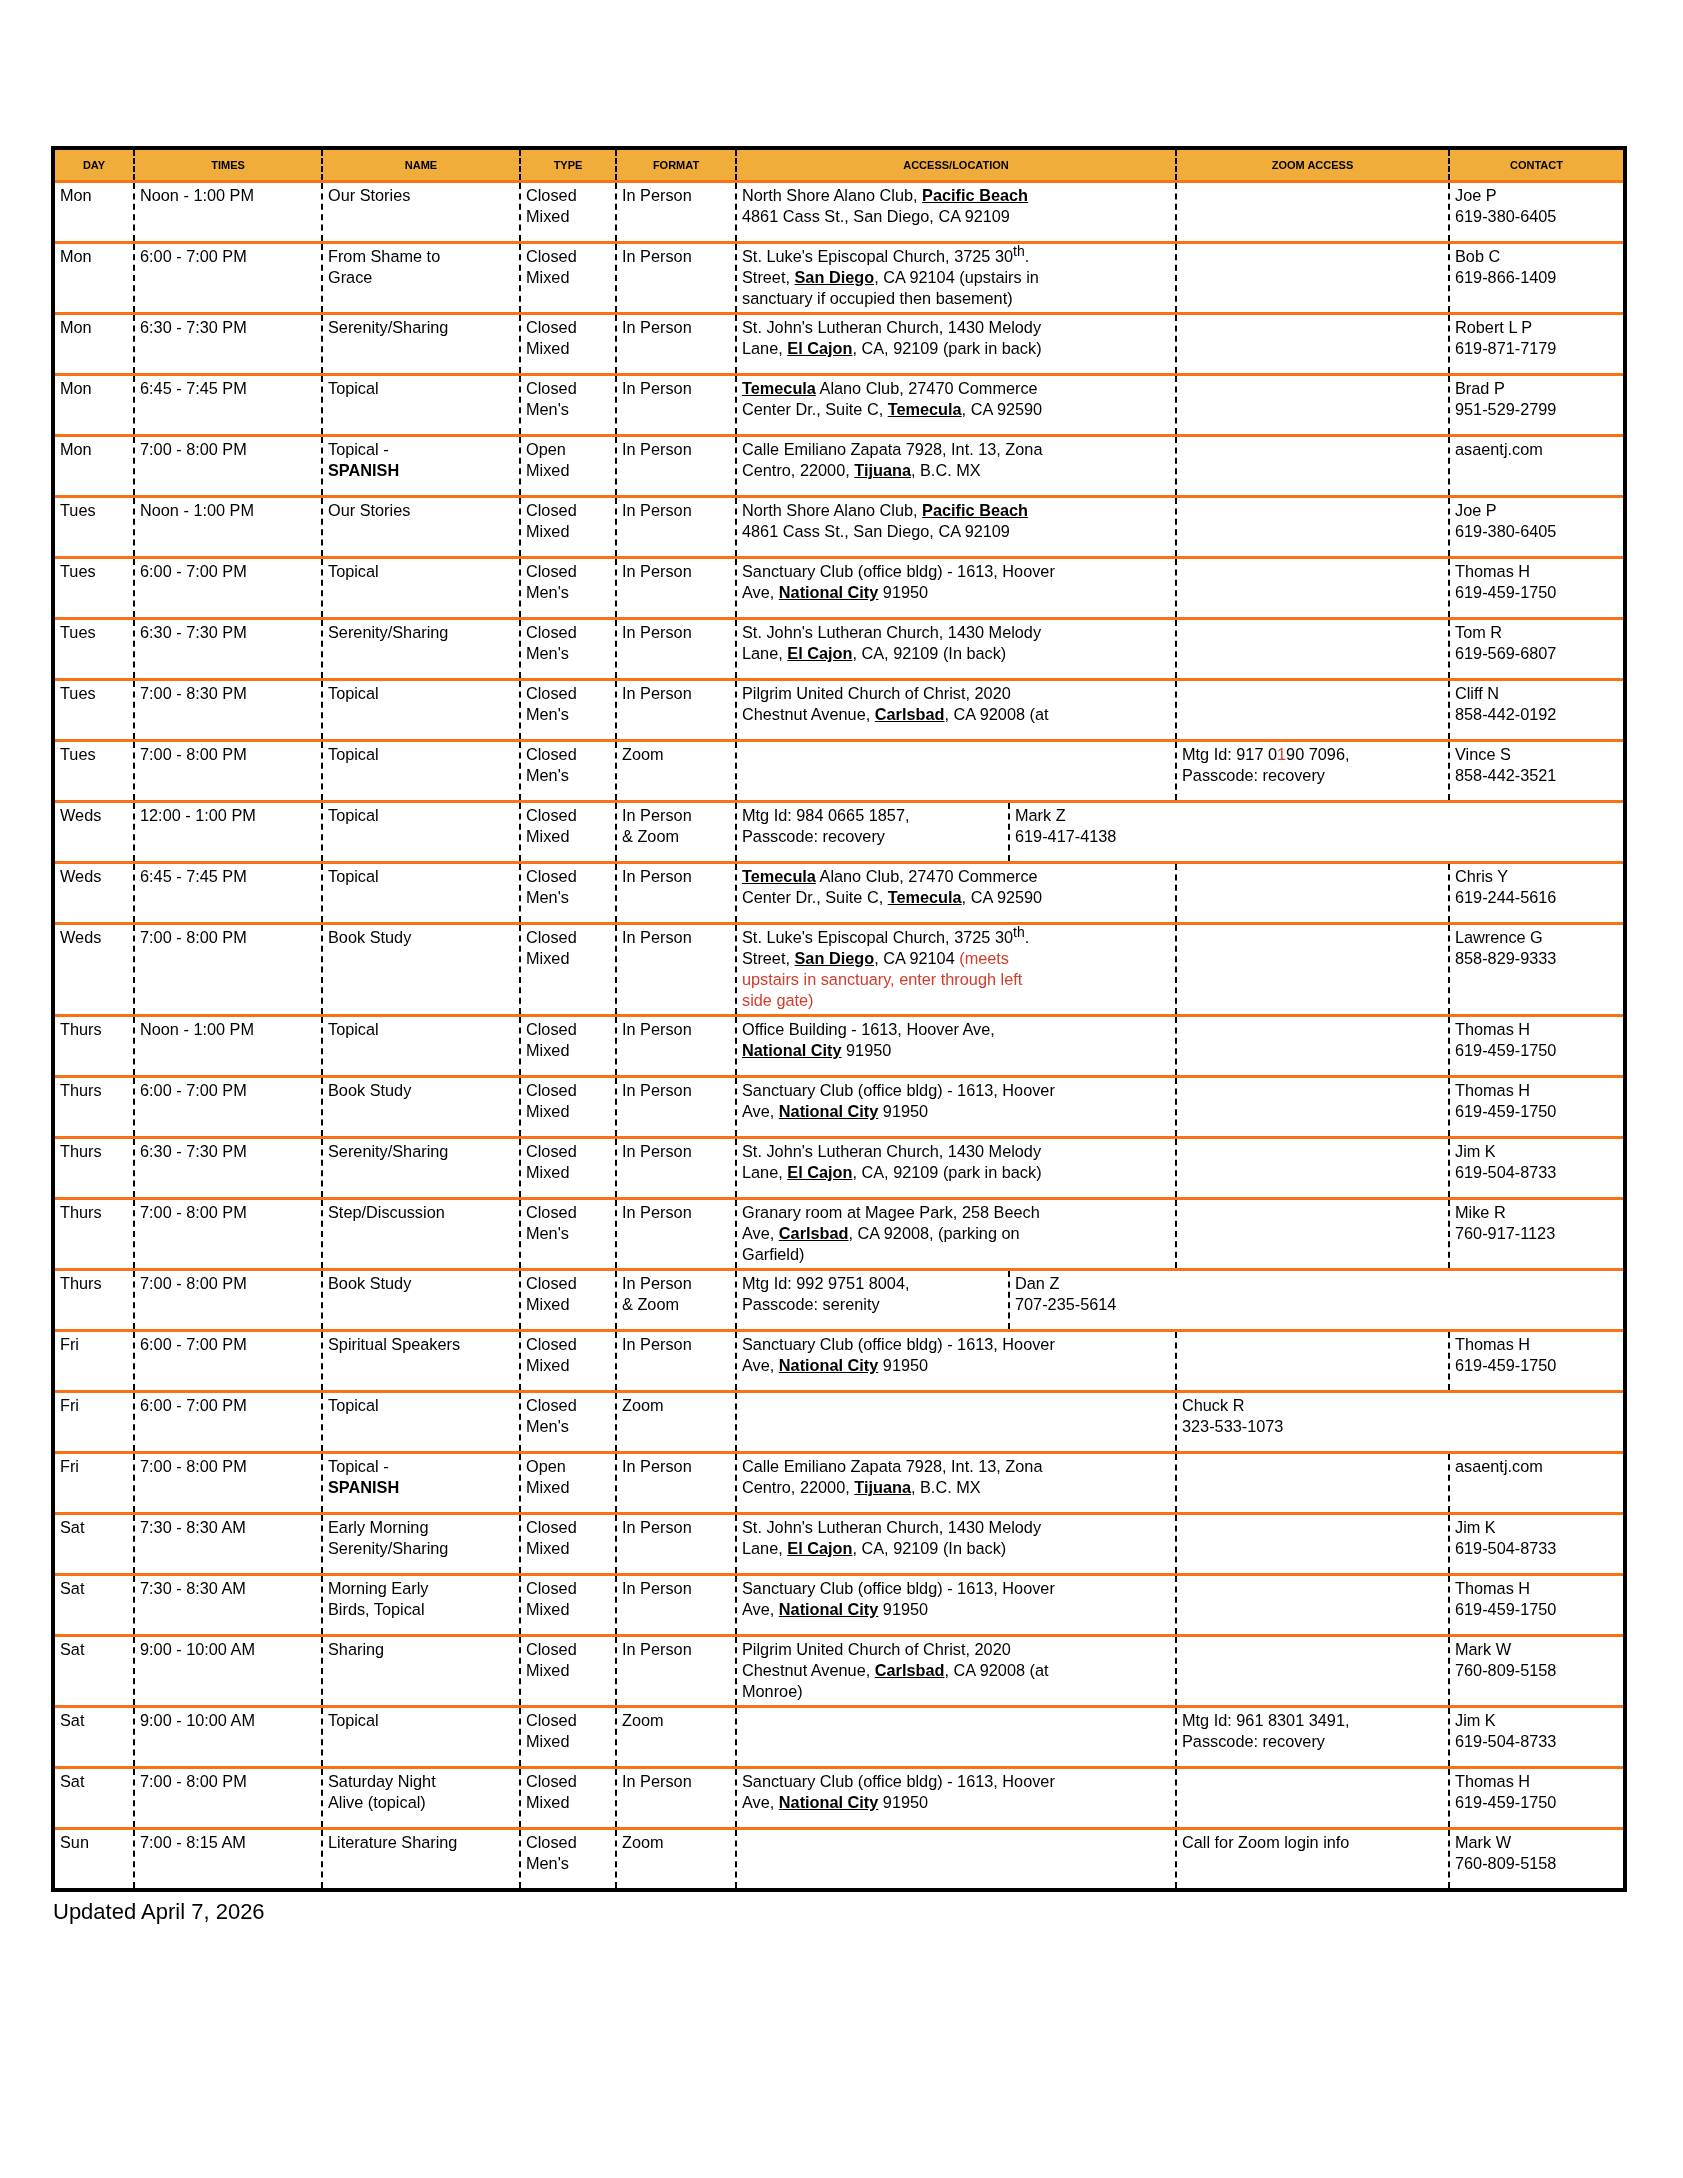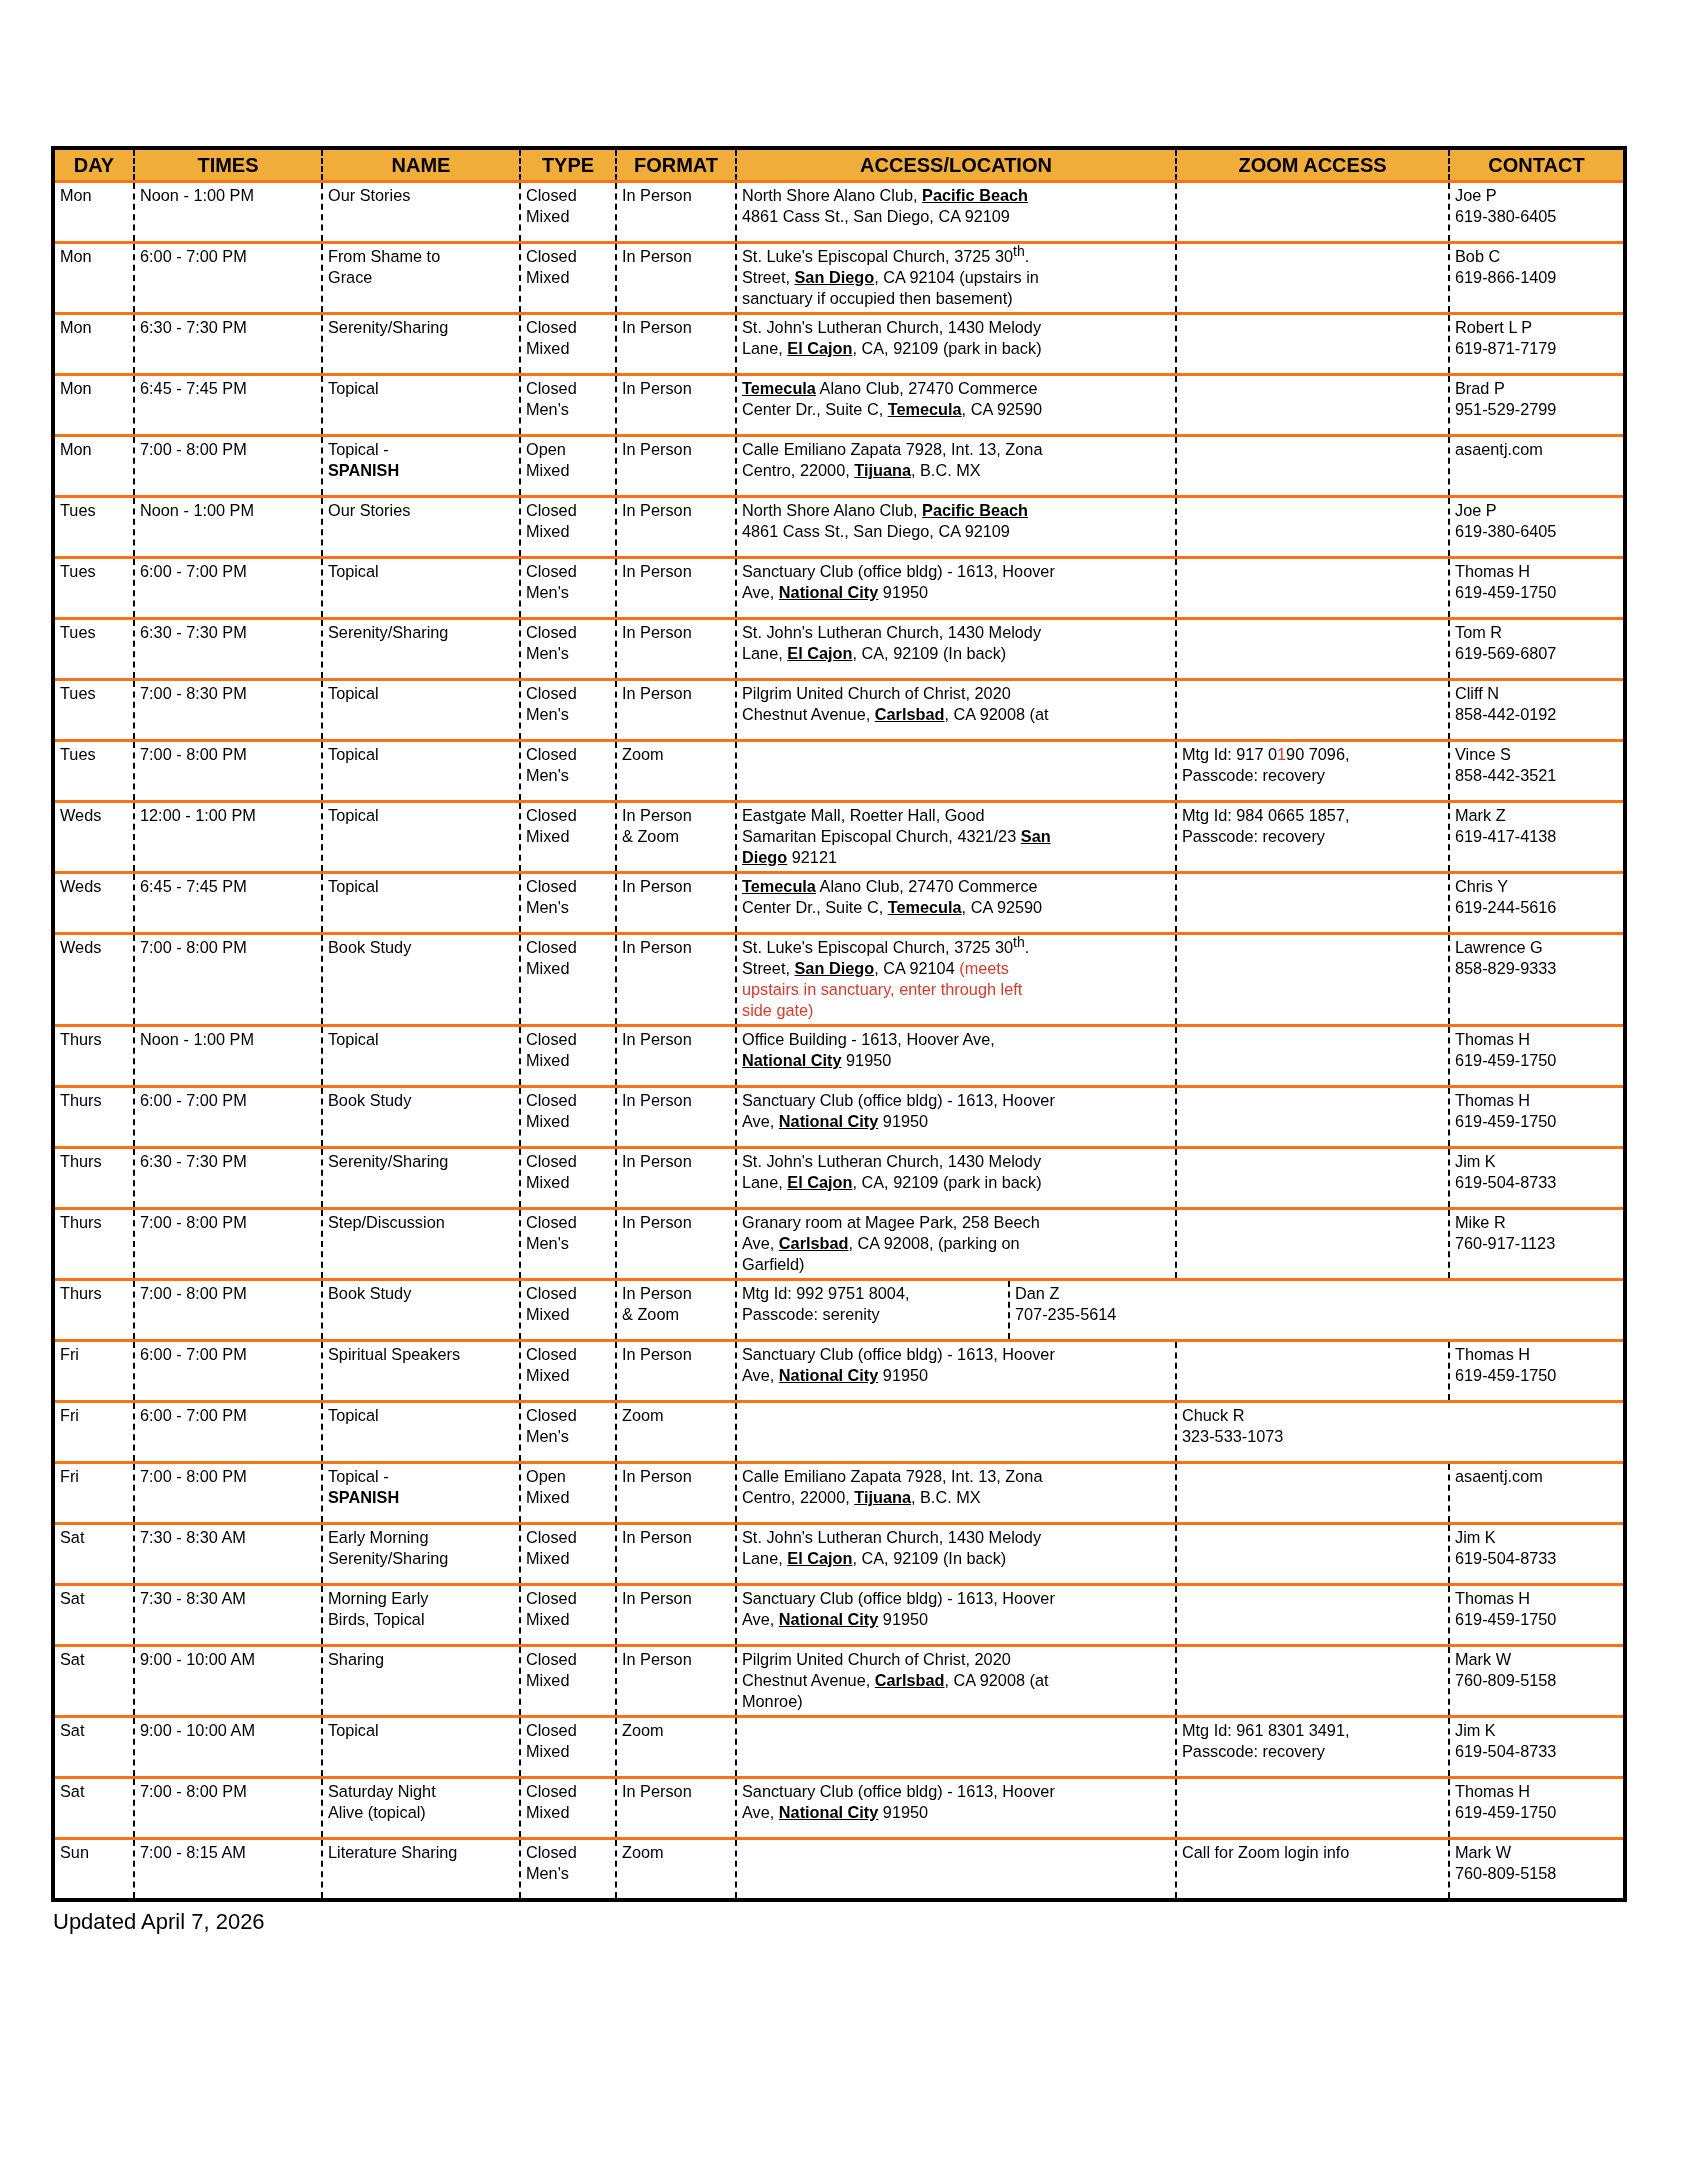--- a/index.html
+++ b/index.html
@@ -3,21 +3,21 @@
 <meta charset="utf-8">
 <style>
   html,body{margin:0;padding:0;background:#ffffff;}
   body{width:1683px;height:2178px;font-family:"Liberation Sans",sans-serif;color:#000;overflow:hidden;}
   .page{position:relative;padding-top:146px;padding-left:51px;}
   .table{width:1576px;border:4px solid #000;box-sizing:border-box;}
   .row{display:flex;align-items:stretch;border-top:3px solid #f97316;min-height:61px;box-sizing:border-box;background:#fff;}
   .row.header{border-top:none;background:var(--hdr,#F0AD3A);min-height:30px;}
   .cell{box-sizing:border-box;padding:2px 4px 3px 5px;font-size:16.3px;line-height:21px;border-left:2px dashed #000;flex:0 0 auto;}
   .cell:first-child{border-left:none;}
-  .hcell{display:flex;align-items:center;justify-content:center;text-align:center;font-weight:bold;font-size:20px;line-height:20px;padding:2px 0;}
+  .hcell{display:flex;align-items:center;justify-content:center;text-align:center;font-weight:bold;font-size:11px;line-height:20px;padding:2px 0;}
   .c0{width:78px;}
   .c1{width:188px;}
   .c2{width:198px;}
   .c3{width:96px;}
   .c4{width:120px;}
   .c5{width:440px;}
   .c6{width:273px;}
   .c7{flex:1 1 auto;}
   .b{font-weight:bold;}
   .u{text-decoration:underline;}
@@ -324,25 +324,20 @@
             <div>Topical</div>
           </div>
           <div class="cell c3">
             <div>Closed</div>
             <div>Mixed</div>
           </div>
           <div class="cell c4">
             <div>In Person</div>
             <div>&amp; Zoom</div>
           </div>
-          <div class="cell c5">
-            <div>Eastgate Mall, Roetter Hall, Good</div>
-            <div><span>Samaritan Episcopal Church, 4321/23 </span><span class="b u">San</span></div>
-            <div><span class="b u">Diego</span><span> 92121</span></div>
-          </div>
           <div class="cell c6">
             <div>Mtg Id: 984 0665 1857,</div>
             <div>Passcode: recovery</div>
           </div>
           <div class="cell c7">
             <div>Mark Z</div>
             <div>619-417-4138</div>
           </div>
         </div>
         <div class="row">

